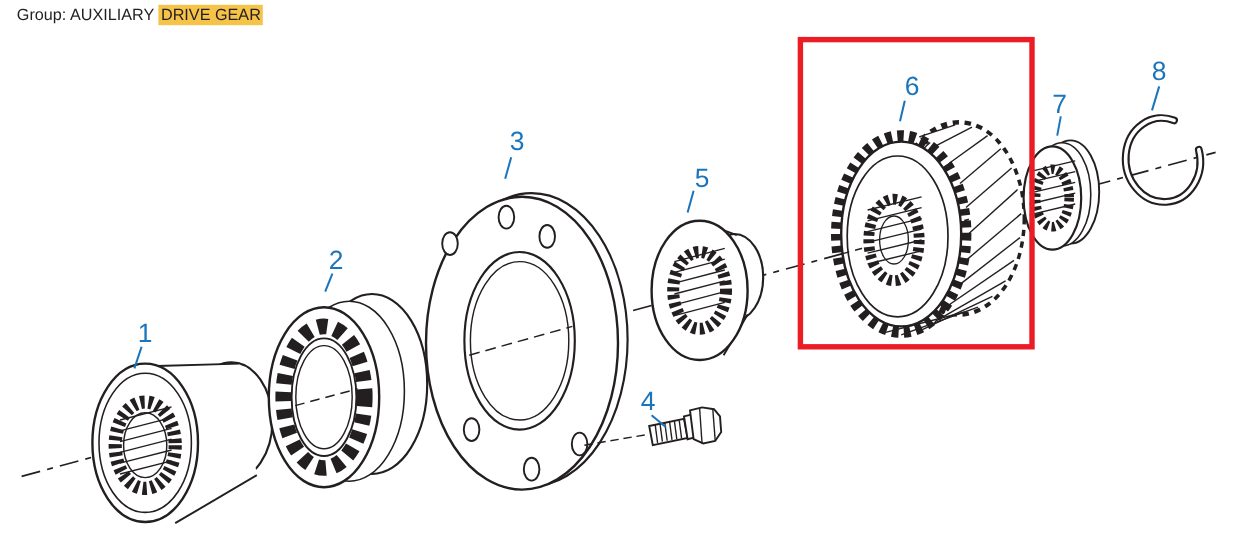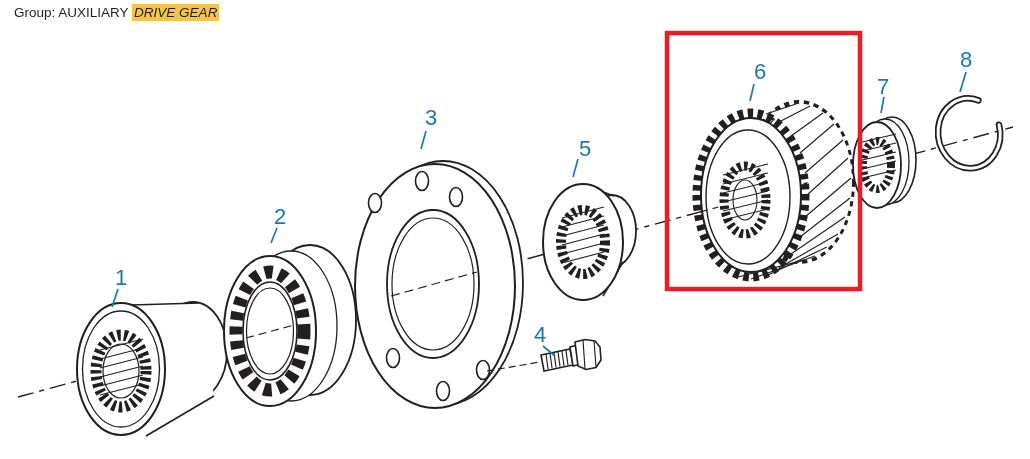--- a/index.html
+++ b/index.html
@@ -19,21 +19,20 @@
     overflow:hidden;
   }
   .hdr{
     position:absolute;left:14px;top:5px;
     font-size:13.5px;color:var(--line);
     white-space:pre;
   }
   .hdr .hl{
     background:var(--highlight-yellow);
     padding:1px 2px;
-    font-style:italic;
   }
   svg{position:absolute;left:0;top:0;}
   
   .ol      {fill:#fff;stroke:var(--line);stroke-width:2;}
   .ol18    {fill:#fff;stroke:var(--line);stroke-width:1.8;}
   .ol16    {fill:#fff;stroke:var(--line);stroke-width:1.6;}
   .ol13    {fill:#fff;stroke:var(--line);stroke-width:1.3;}
   .ol12    {fill:#fff;stroke:var(--line);stroke-width:1.2;}
   .oln     {fill:none;stroke:var(--line);stroke-width:1.4;}
   .fillw   {fill:#fff;stroke:none;}

